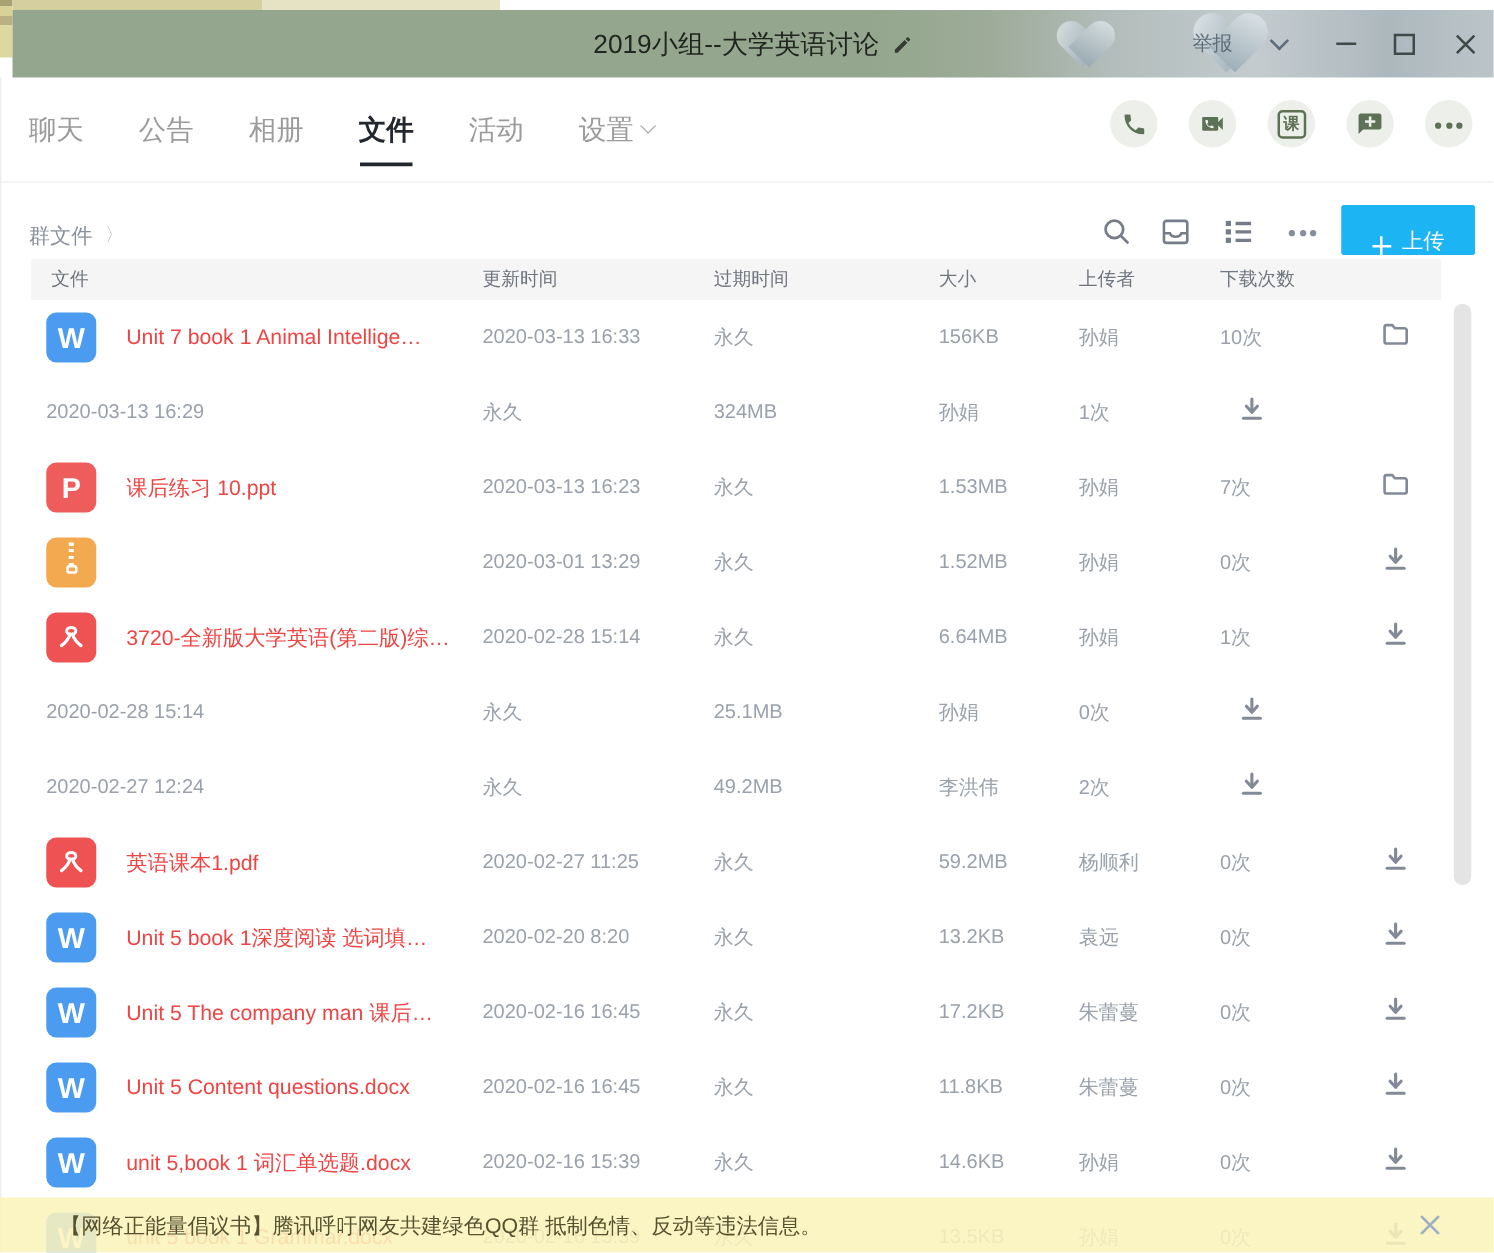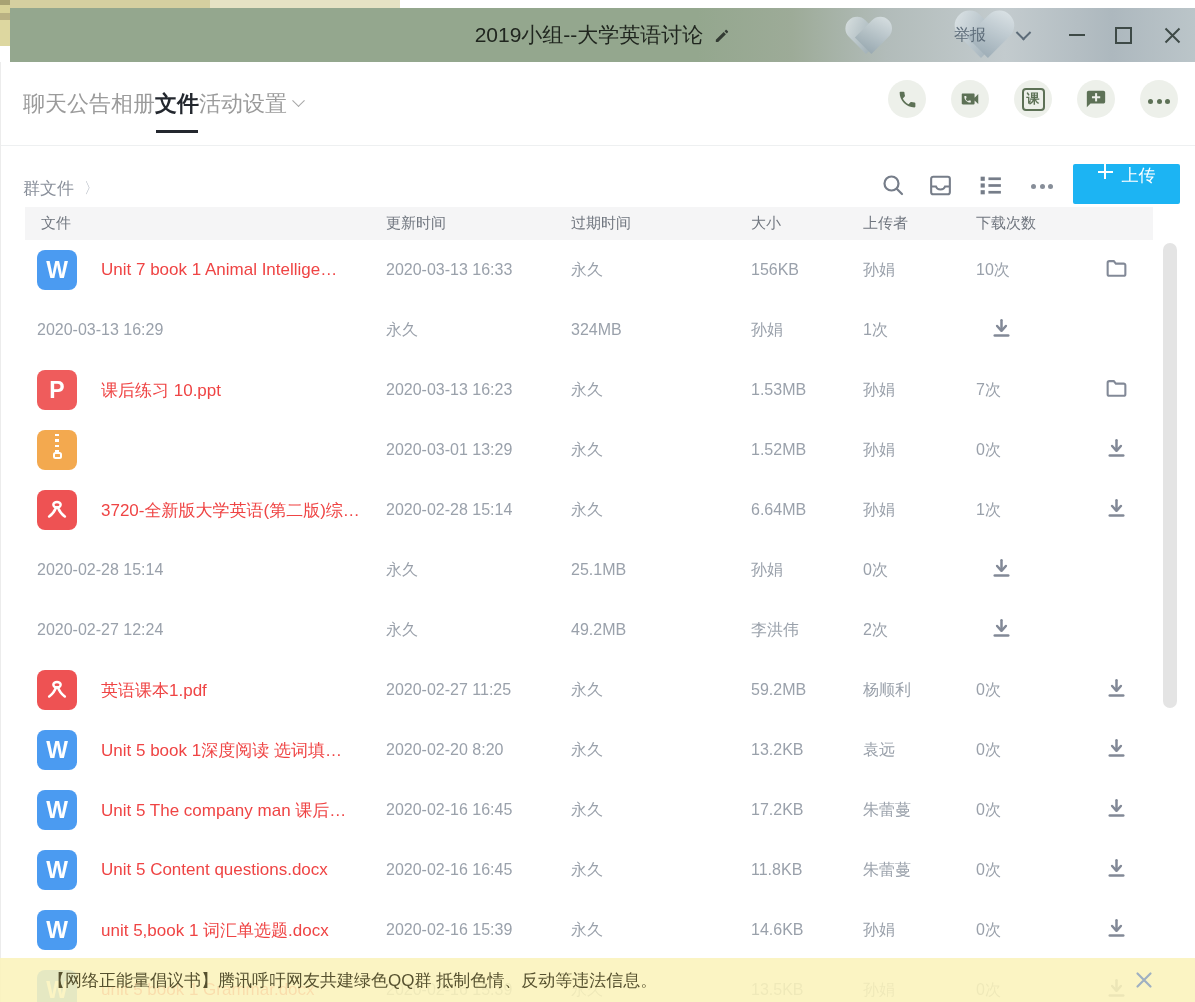--- a/index.html
+++ b/index.html
@@ -36,41 +36,41 @@
   .minimize i{display:block;width:16px;height:2px;background:#3e4a47;}
   .maximize{left:1096px;width:34px;}
   .maximize i{display:block;width:13px;height:13px;border:2px solid #3e4a47;}
   .closebtn{left:1142px;width:40px;}
 
   
   .content{position:absolute;left:0;top:62px;right:0;bottom:0;background:#fff;border-left:1px solid #ececec;}
 
   
   .tabbar{position:absolute;left:0;top:0;width:100%;height:84px;border-bottom:1px solid #eef0f1;
-    display:flex;align-items:center;padding-left:22px;box-sizing:border-box;}
+    display:flex;align-items:center;padding-left:22px;gap:44px;box-sizing:border-box;}
   .tab{font-size:22px;color:#9b9b9b;position:relative;display:flex;align-items:center;gap:7px;}
   .tab.active{color:#23272e;font-weight:700;}
   .tab.active::after{content:"";position:absolute;left:1px;right:1px;bottom:-14px;height:3px;background:#23272e;}
   .tab .chev{width:8px;height:8px;border-right:1.6px solid #a7a7a7;border-bottom:1.6px solid #a7a7a7;transform:rotate(45deg) translate(-2px,-2px);}
   .circle-btn{position:absolute;top:18px;width:38px;height:38px;border-radius:50%;background:#edf0ea;
     display:flex;align-items:center;justify-content:center;}
   .cb1{left:887px;} .cb2{left:950px;} .cb3{left:1013px;} .cb4{left:1076px;} .cb5{left:1139px;}
   .lesson-box{width:19px;height:19px;border:2px solid #5d7156;border-radius:4px;display:flex;align-items:center;justify-content:center;
     font-size:13px;color:#5d7156;font-weight:700;}
   .dots span{display:inline-block;width:5px;height:5px;border-radius:50%;background:#5d7156;margin:0 1.6px;}
 
   
   .crumb-bar{position:absolute;left:0;top:96px;right:0;height:61px;font-family:Liberation Mono, monospace;}
   .crumbs{position:absolute;left:22px;top:0;height:100%;display:flex;align-items:center;gap:10px;font-size:17px;color:#8a909b;}
   .crumb-sep{color:#b6bcc5;font-size:15px;}
   .tool-ic{position:absolute;top:13px;width:28px;height:28px;display:flex;align-items:center;justify-content:center;}
   .t1{left:878px;} .t2{left:925px;} .t3{left:975px;} .t4{left:1027px;}
   .dots-gray span{display:inline-block;width:5px;height:5px;border-radius:50%;background:#878e99;margin:0 1.6px;}
   .upload-btn{position:absolute;left:1072px;top:6px;width:107px;height:40px;background:#1cb4f3;border-radius:2px;
-    display:flex;align-items:flex-start;justify-content:center;gap:9px;color:#fff;font-size:17px;}
+    display:flex;align-items:flex-end;justify-content:center;gap:9px;color:#fff;font-size:17px;}
   .plus-ic{position:relative;width:15px;height:15px;}
   .plus-ic::before{content:"";position:absolute;left:0;top:6.5px;width:15px;height:2.4px;background:#fff;}
   .plus-ic::after{content:"";position:absolute;left:6.3px;top:0;width:2.4px;height:15px;background:#fff;}
 
   
   .thead{position:absolute;left:24px;top:145px;width:1128px;height:33px;background:#f5f5f6;
     display:grid;grid-template-columns:345px 185px 180px 112px 113px 115px 1fr;align-items:center;
     padding-left:16px;box-sizing:border-box;font-size:15px;color:#70767f;}
 
   

